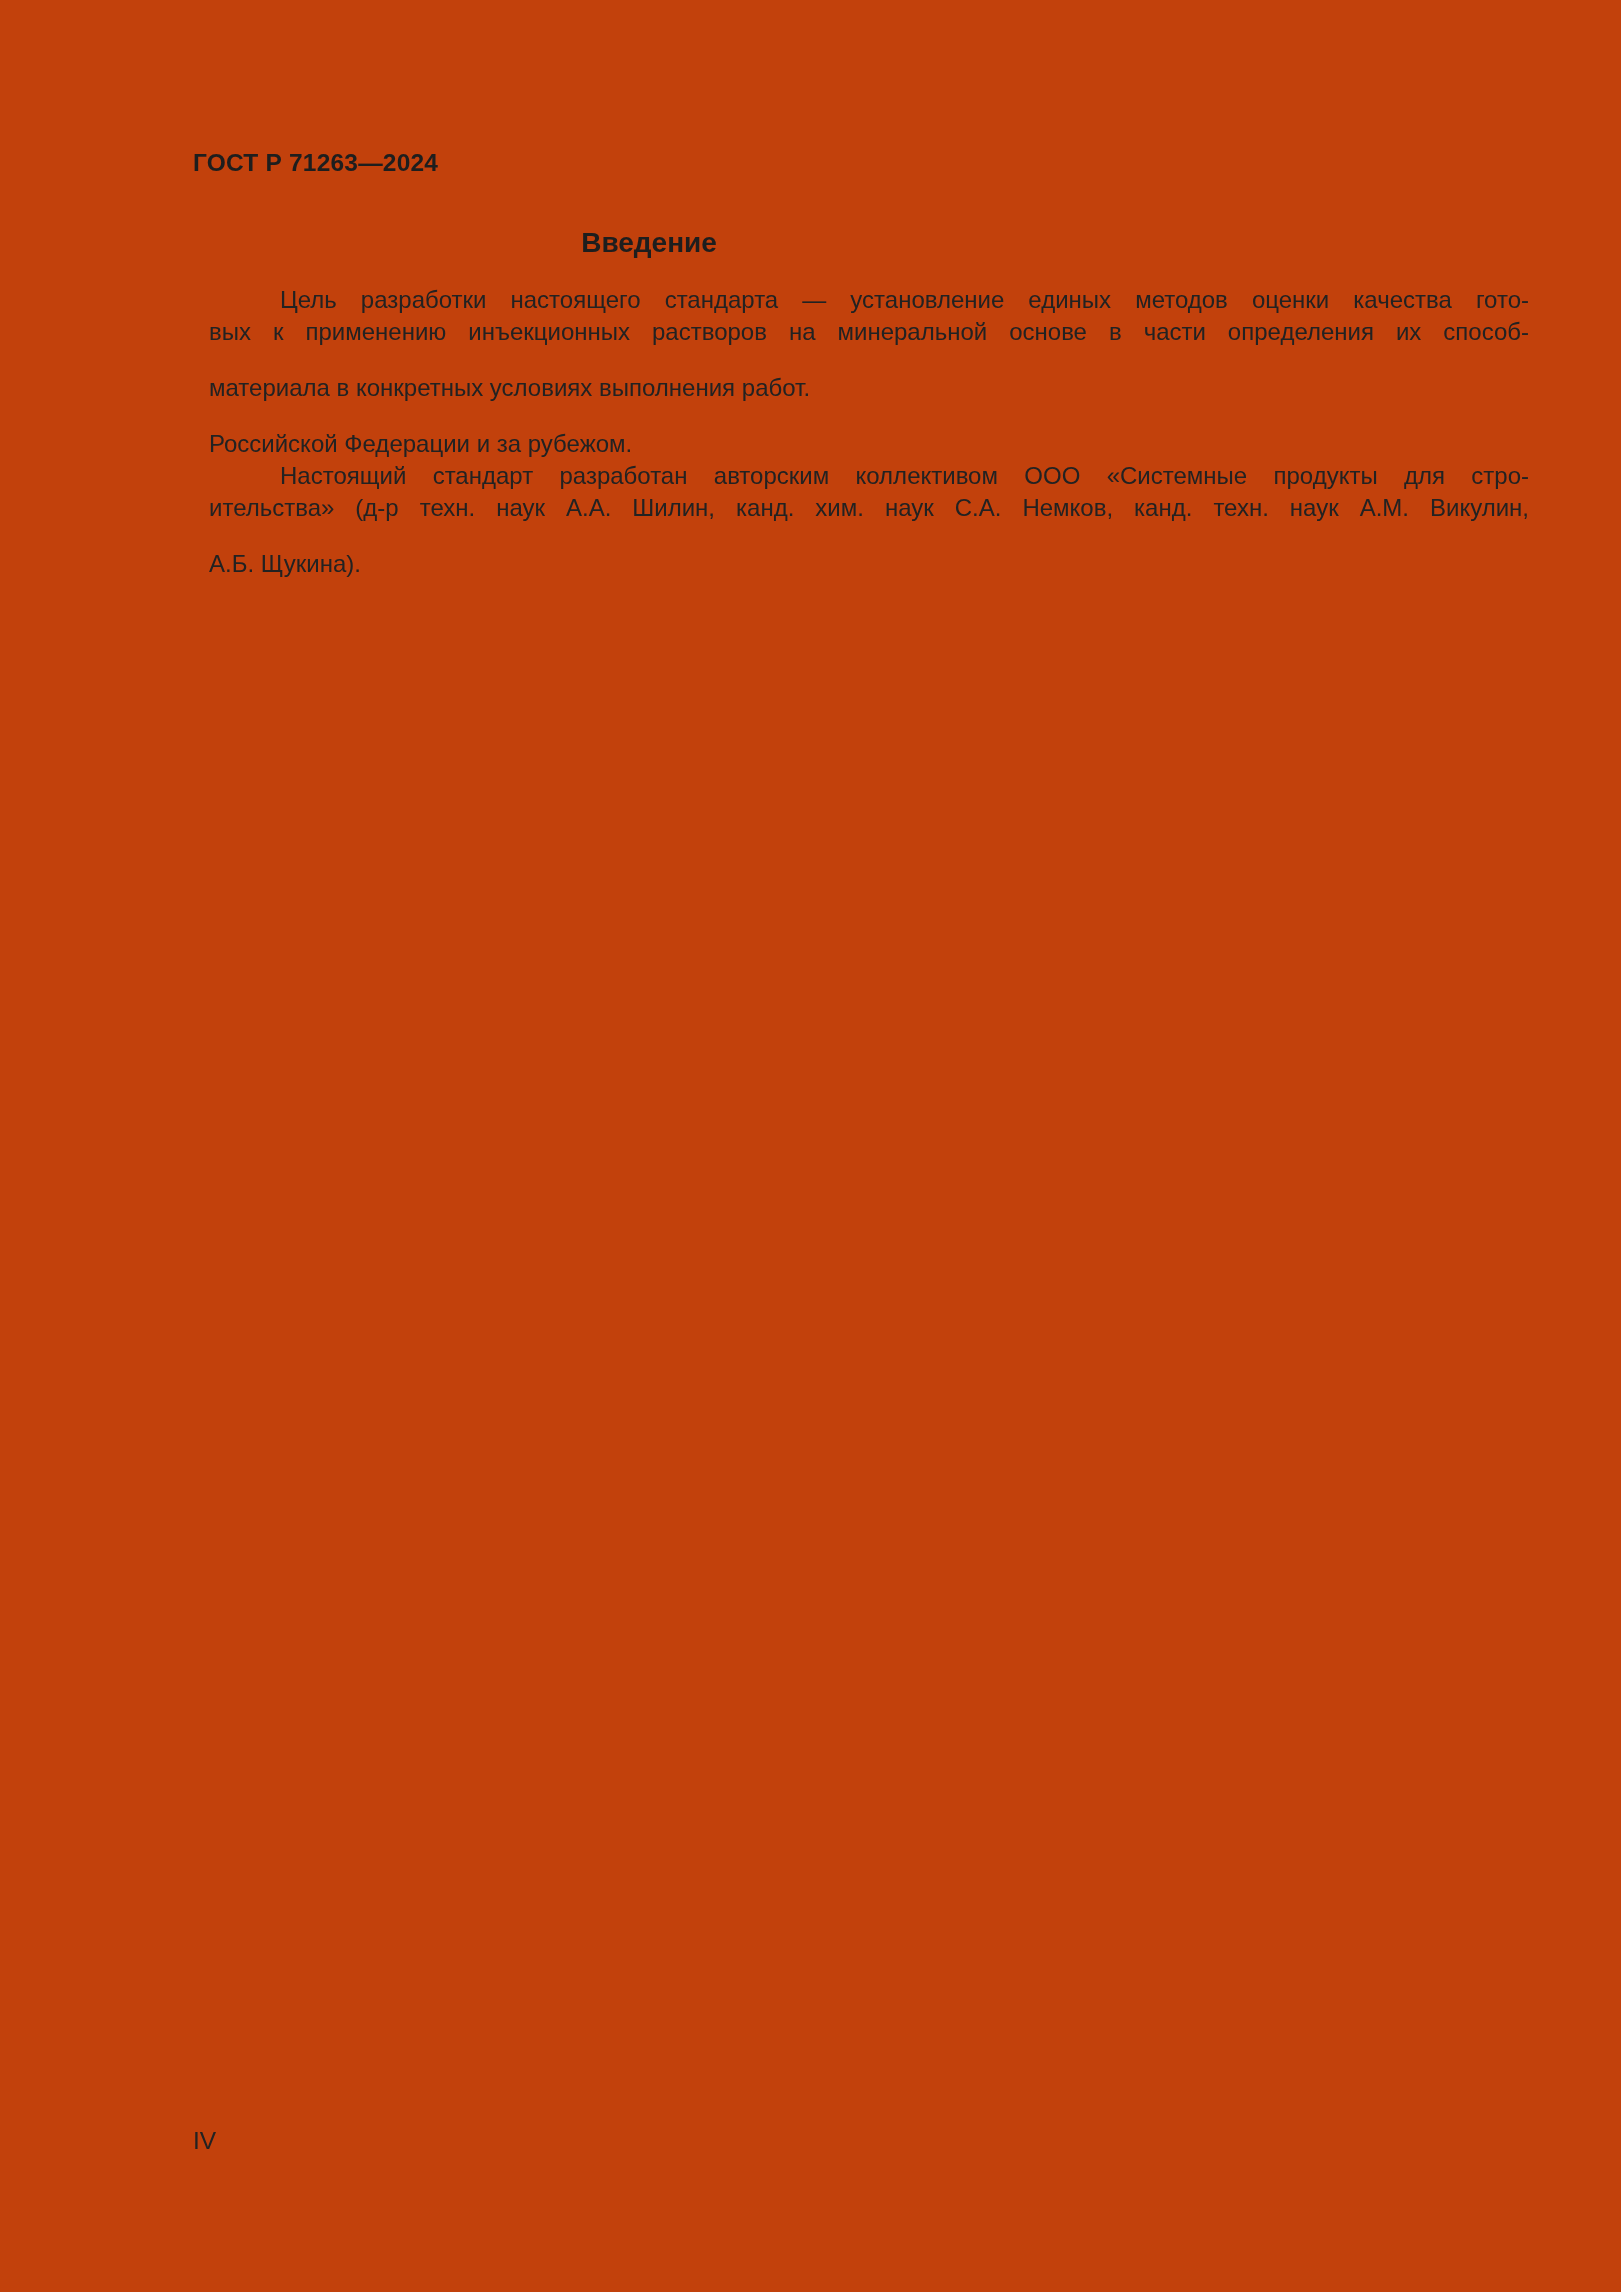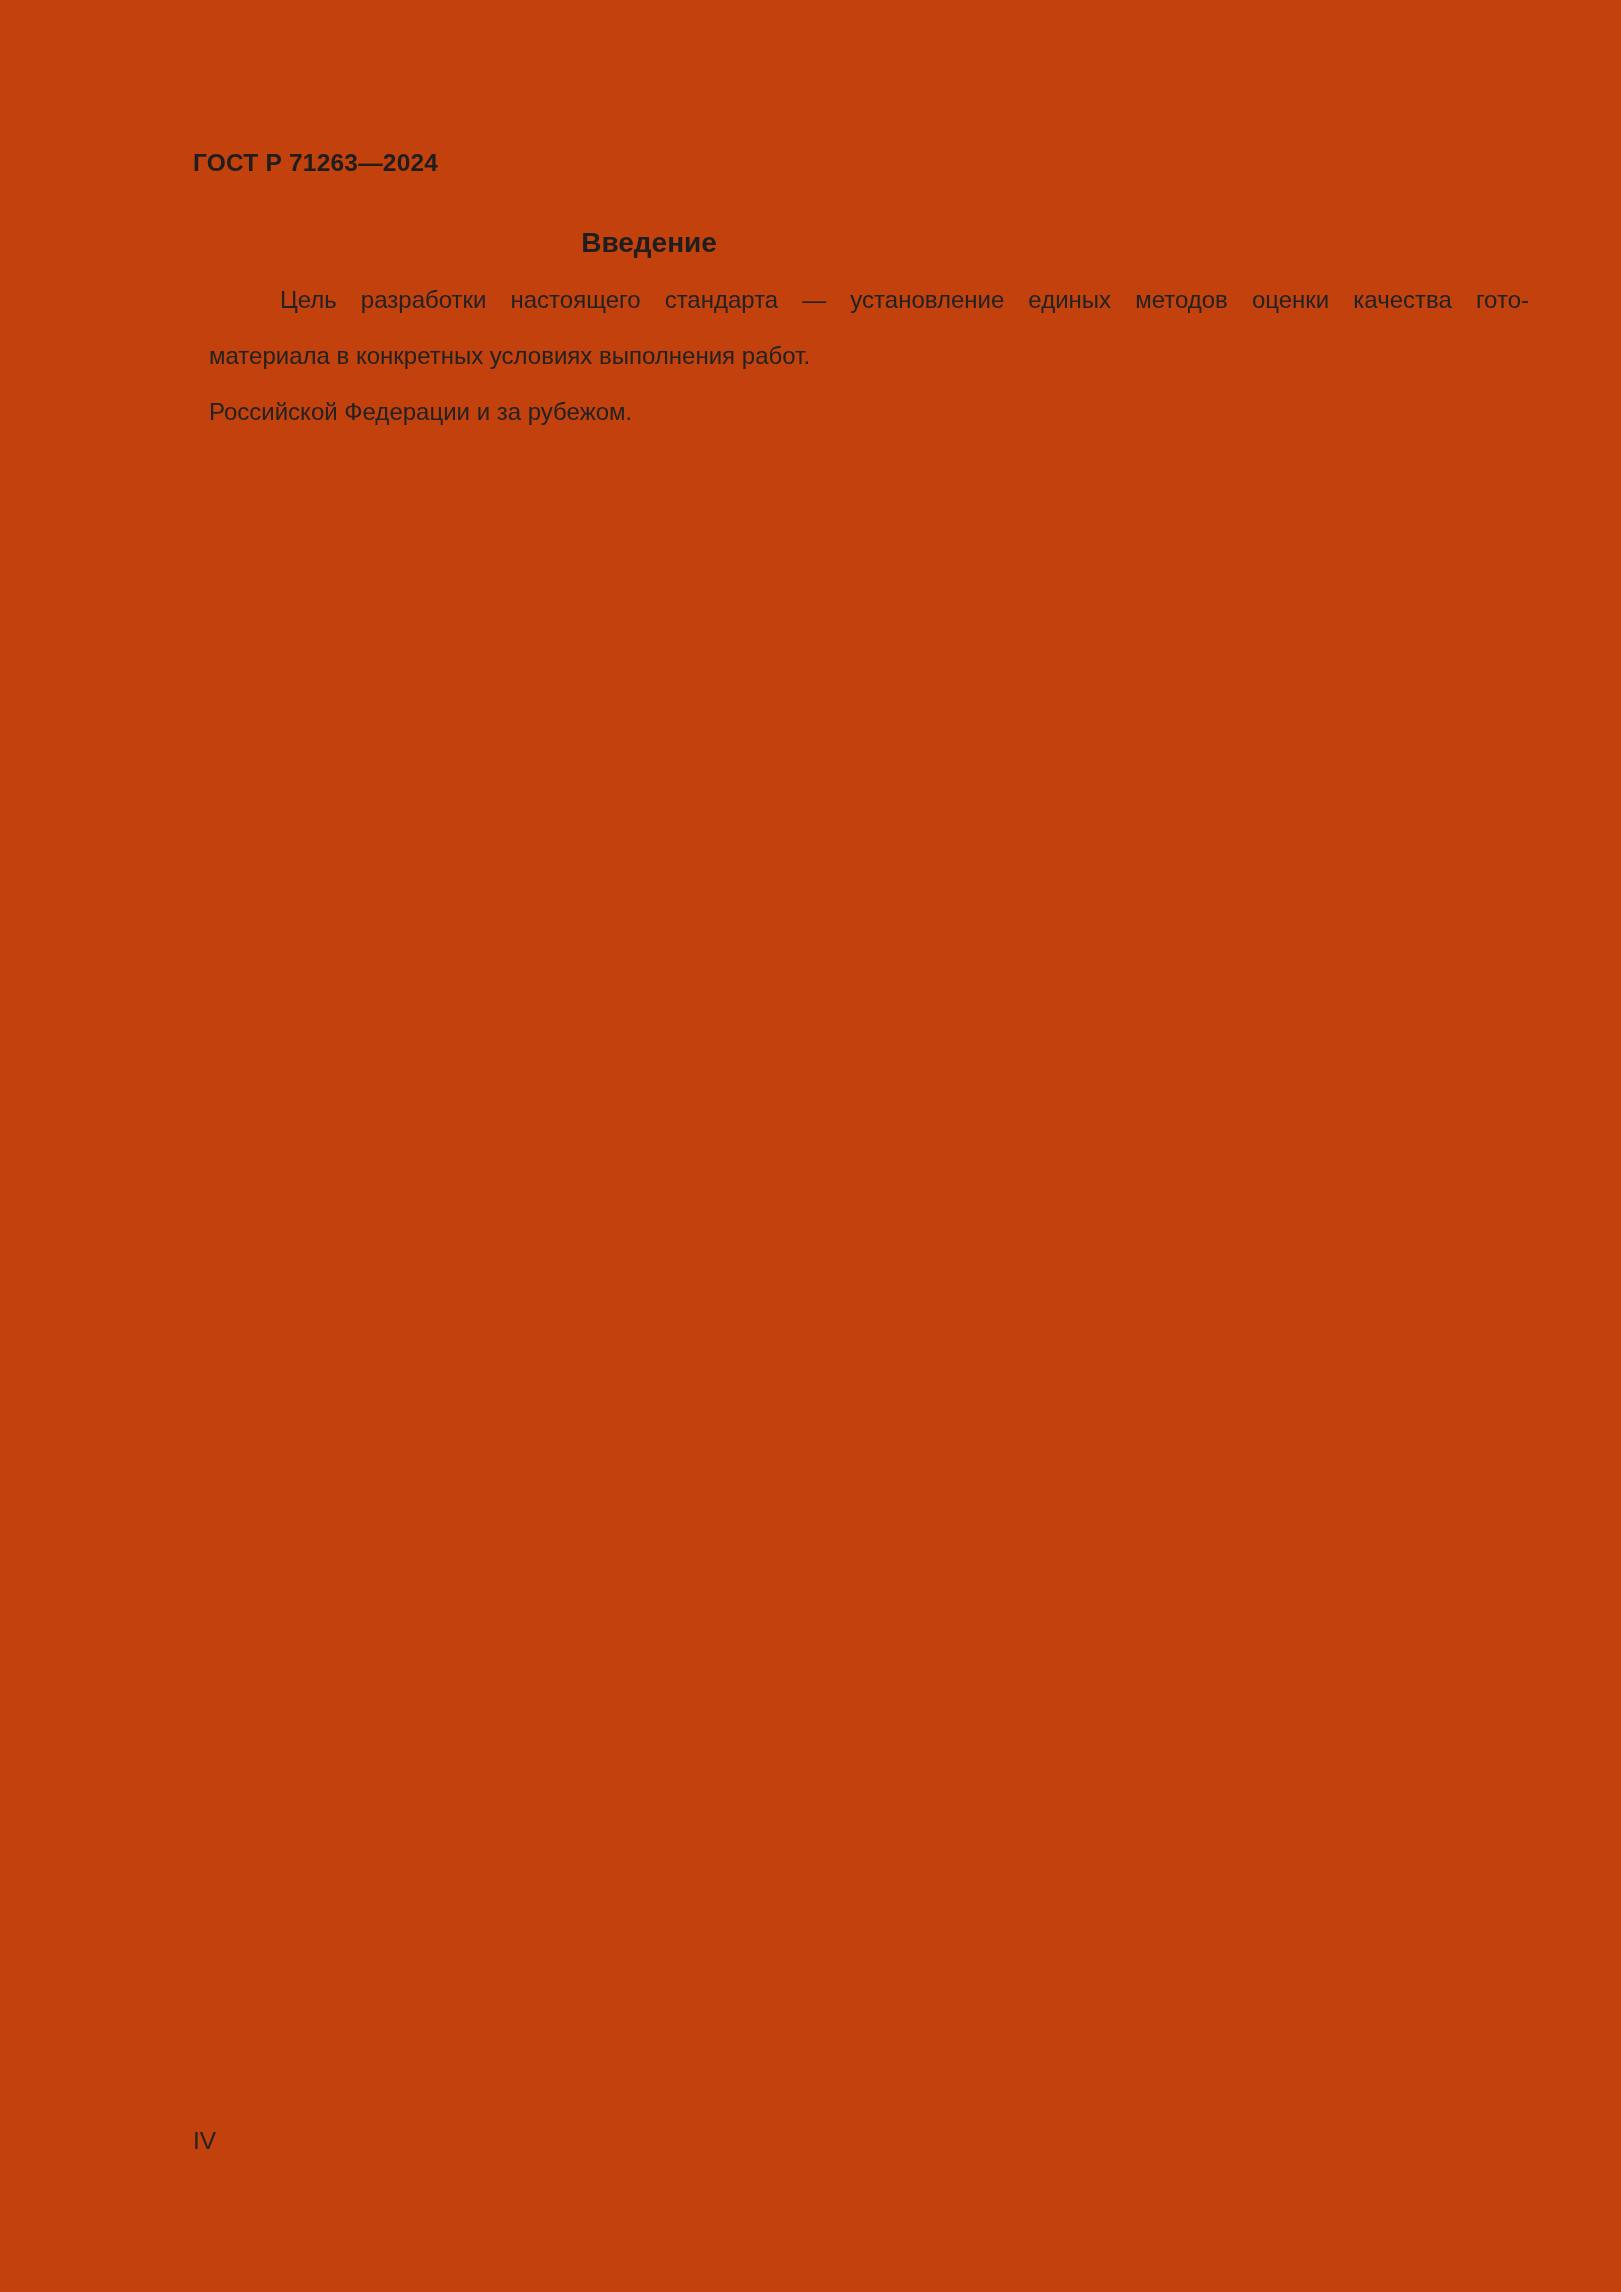--- a/index.html
+++ b/index.html
@@ -81,23 +81,29 @@
 
 <div class="page">
 
   <div class="doc-code">ГОСТ Р 71263—2024</div>
 
   <div class="title">Введение</div>
 
   <div class="body-text">
     <div class="para-lines">
       <span class="line indent">Цель разработки настоящего стандарта — установление единых методов оценки качества гото-</span>
+      <span class="line">вых к применению инъекционных растворов на минеральной основе в части определения их способ-</span>
       <span class="line last">материала в конкретных условиях выполнения работ.</span>
     </div>
     <div class="para-lines">
       <span class="line last">Российской Федерации и за рубежом.</span>
+    </div>
+    <div class="para-lines">
+      <span class="line indent">Настоящий стандарт разработан авторским коллективом ООО «Системные продукты для стро-</span>
+      <span class="line">ительства» (д-р техн. наук А.А. Шилин, канд. хим. наук С.А. Немков, канд. техн. наук А.М. Викулин,</span>
+      <span class="line last">А.Б. Щукина).</span>
     </div>
   </div>
 
   <div class="page-number">IV</div>
 
 </div>
 
 
 </body></html>

